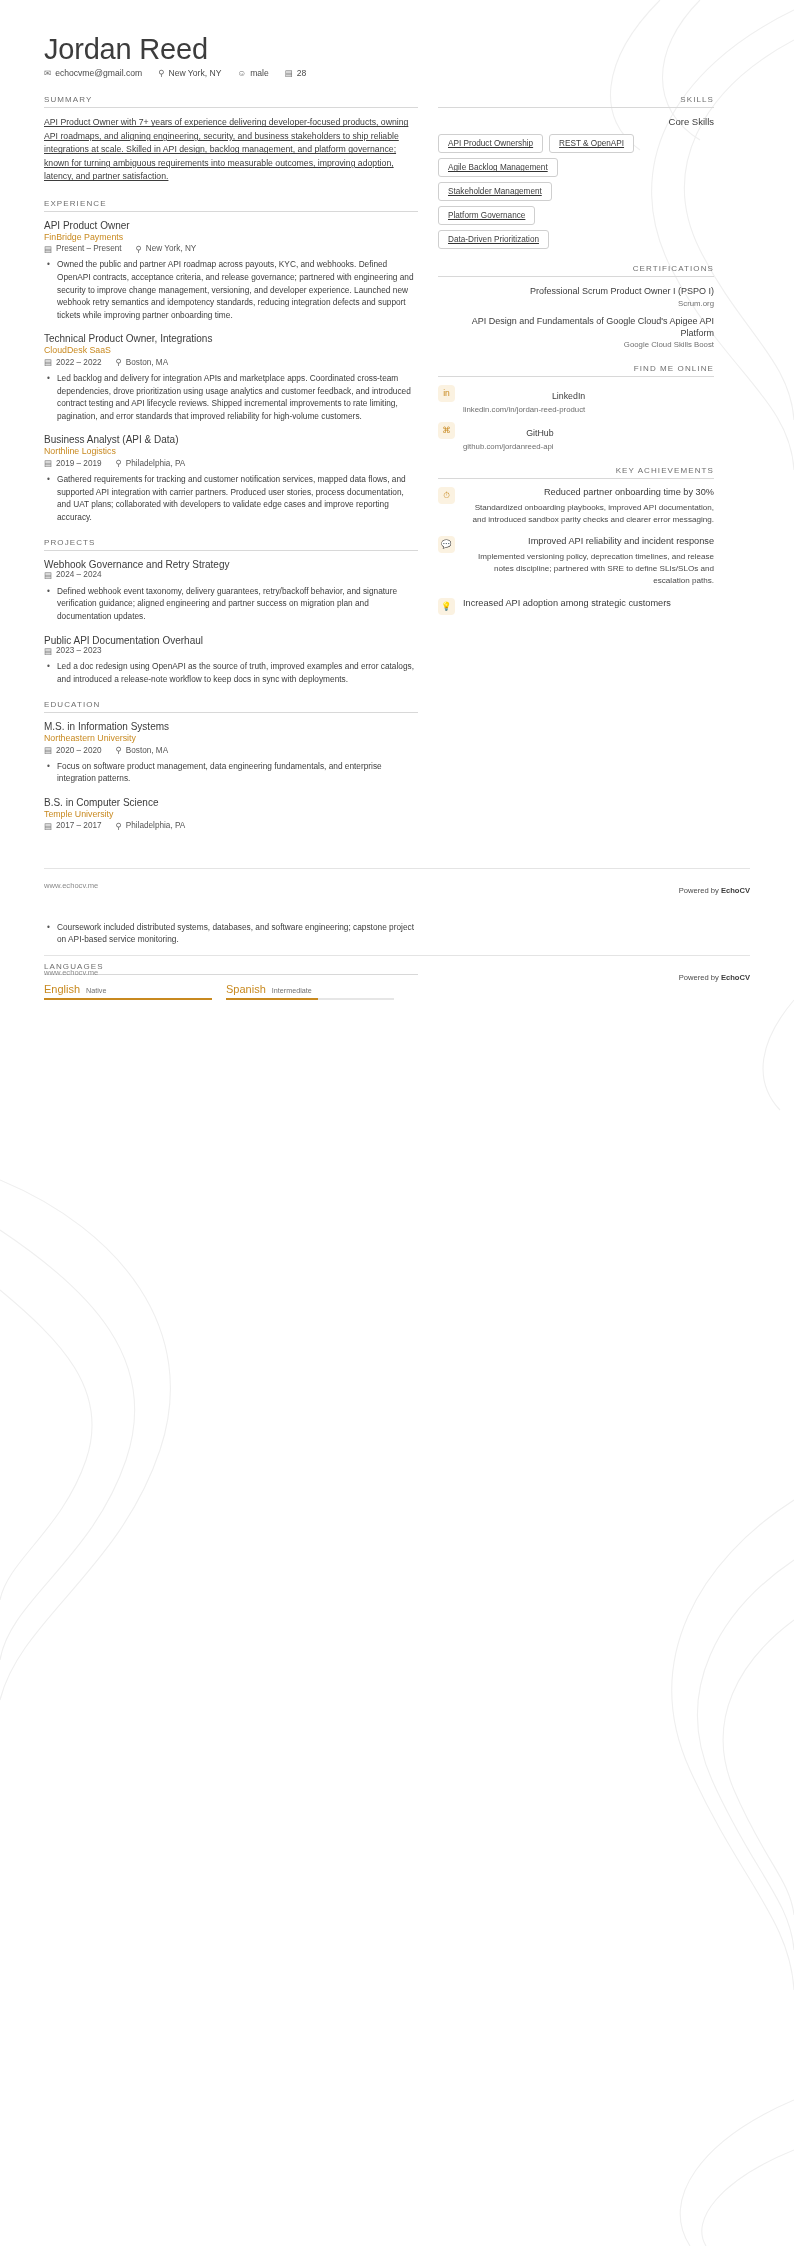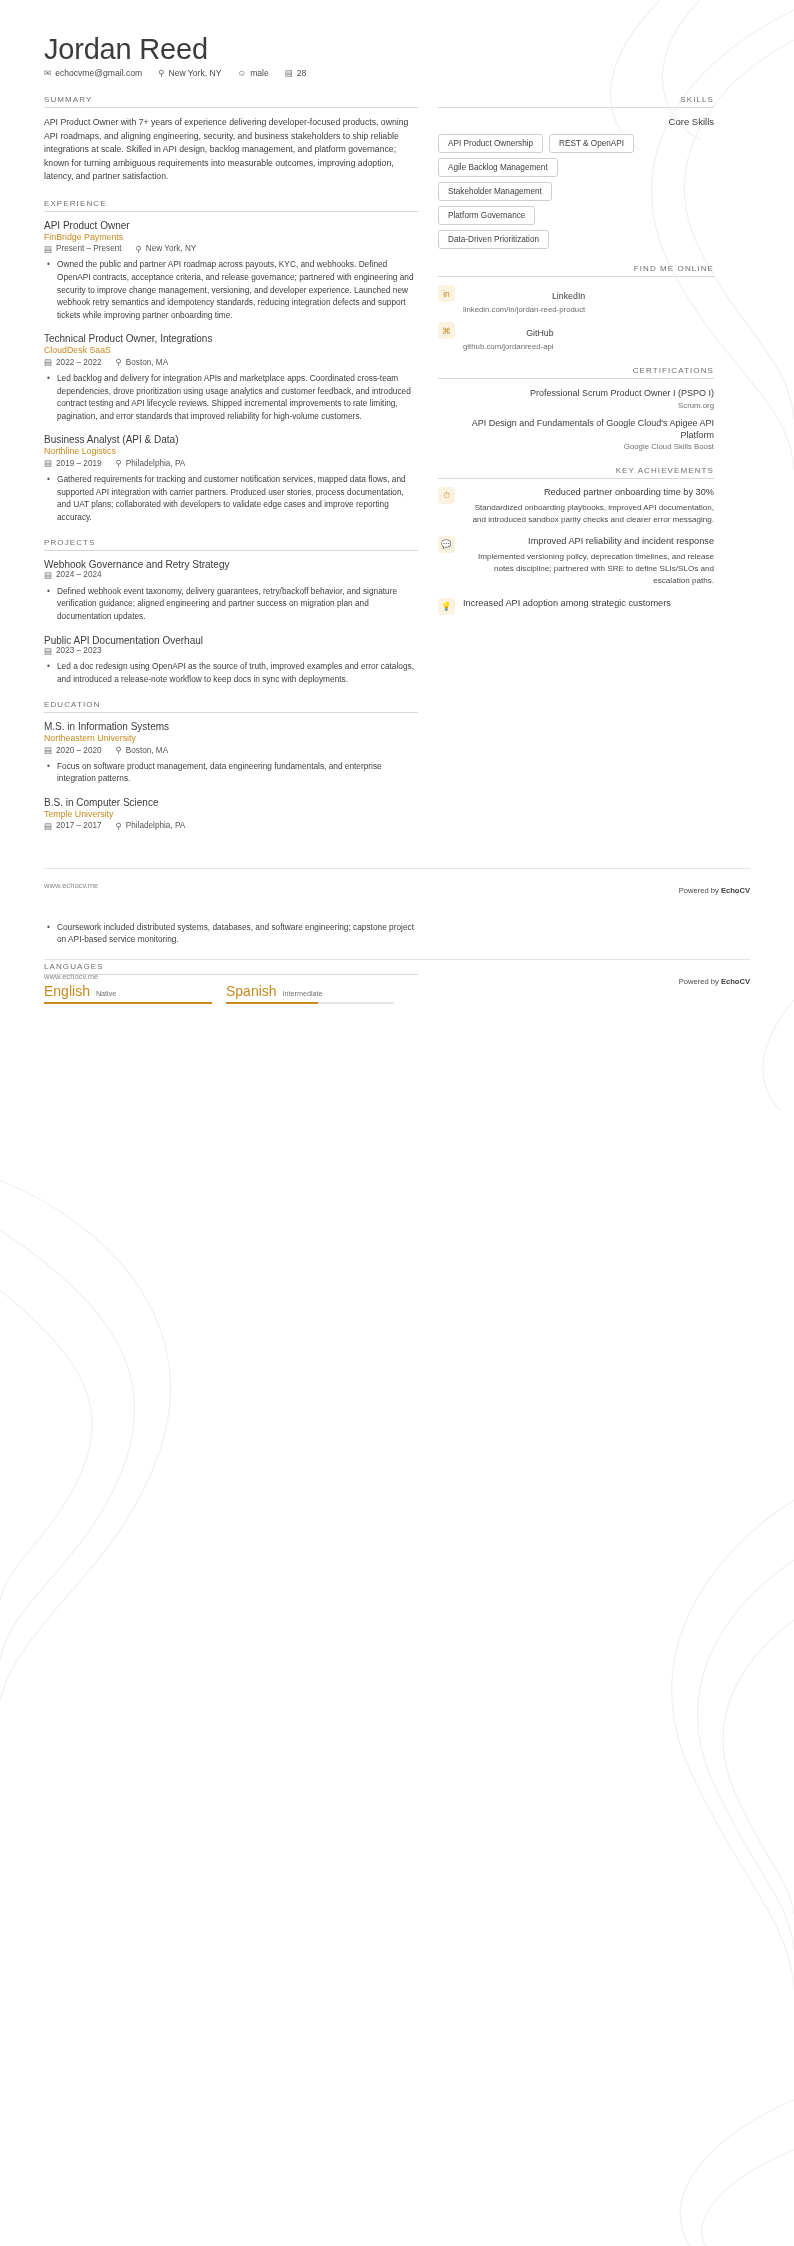--- a/index.html
+++ b/index.html
@@ -88,20 +88,21 @@
     margin: 0 0 8px 0;
     font-weight: 400;
   }
   .section { margin-bottom: 15px; }
 
   .summary-text {
     font-size: 8.7px;
     line-height: 1.55;
     color: #3d3d3d;
     text-align: left;
+    text-decoration: underline;
   }
 
   
   .entry { margin-bottom: 12px; }
   .entry:last-child { margin-bottom: 4px; }
   .entry-title {
     font-size: 10px;
     color: #3c3c3c;
     margin-bottom: 1px;
   }
@@ -140,21 +141,21 @@
     top: 0;
     color: #555;
   }
 
   
   .subhead {
     font-size: 9.5px;
     color: #3c3c3c;
     margin: 2px 0 7px 0;
   }
-  .chips { display: flex; flex-direction: column; gap: 5px; align-items: flex-start; }
+  .chips { display: flex; flex-direction: column; gap: 5px; align-items: flex-start; text-decoration: underline; }
   .chip-row { display: flex; gap: 6px; flex-wrap: wrap; }
   .chip {
     border: 1px solid #cfcfcf;
     border-radius: 3px;
     padding: 4px 9px;
     font-size: 8.2px;
     color: #3d3d3d;
     background: #fff;
     white-space: nowrap;
   }
@@ -194,21 +195,21 @@
   .ach-title { font-size: 9.2px; color: #3c3c3c; line-height: 1.3; margin-bottom: 3px; }
   .ach-desc { font-size: 8.1px; color: #4a4a4a; line-height: 1.5; }
 
   
   .lang-grid { display: flex; gap: 14px; }
   .lang { width: 168px; }
   .lang-line {
     display: flex; align-items: baseline; gap: 6px;
     margin-bottom: 3px;
   }
-  .lang-name { font-size: 14px; color: #c8891f; }
+  .lang-name { font-size: 11px; color: #c8891f; }
   .lang-level { font-size: 7.2px; color: #707070; }
   .lang-bar { height: 2px; background: #e6e6e6; position: relative; }
   .lang-bar > span { position: absolute; left: 0; top: 0; bottom: 0; background: #c8891f; }
 
   
   .page-footer {
     display: flex;
     justify-content: space-between;
     align-items: center;
     font-size: 7.6px;
@@ -427,48 +428,48 @@
               <div class="chip-row">
                 <span class="chip">Platform Governance</span>
               </div>
               <div class="chip-row">
                 <span class="chip">Data-Driven Prioritization</span>
               </div>
             </div>
           </div>
 
           <div class="section">
+            <div class="sec-title">CERTIFICATIONS</div>
+            <div class="cert">
+              <div class="cert-name">Professional Scrum Product Owner I (PSPO I)</div>
+              <div class="cert-issuer">Scrum.org</div>
+            </div>
+            <div class="cert">
+              <div class="cert-name">API Design and Fundamentals of Google Cloud's Apigee API Platform</div>
+              <div class="cert-issuer">Google Cloud Skills Boost</div>
+            </div>
+          </div>
+
+          <div class="section">
             <div class="sec-title">FIND ME ONLINE</div>
 
             <div class="online-item">
               <span class="badge">in</span>
               <span>
                 <span class="online-label">LinkedIn</span>
                 <div class="online-url">linkedin.com/in/jordan-reed-product</div>
               </span>
             </div>
 
             <div class="online-item">
               <span class="badge">⌘</span>
               <span>
                 <span class="online-label">GitHub</span>
                 <div class="online-url">github.com/jordanreed-api</div>
               </span>
-            </div>
-          </div>
-
-          <div class="section">
-            <div class="sec-title">CERTIFICATIONS</div>
-            <div class="cert">
-              <div class="cert-name">Professional Scrum Product Owner I (PSPO I)</div>
-              <div class="cert-issuer">Scrum.org</div>
-            </div>
-            <div class="cert">
-              <div class="cert-name">API Design and Fundamentals of Google Cloud's Apigee API Platform</div>
-              <div class="cert-issuer">Google Cloud Skills Boost</div>
             </div>
           </div>
 
           <div class="section">
             <div class="sec-title">KEY ACHIEVEMENTS</div>
 
             <div class="ach-item">
               <span class="badge">⏱</span>
               <span>
                 <div class="ach-title">Reduced partner onboarding time by 30%</div>

